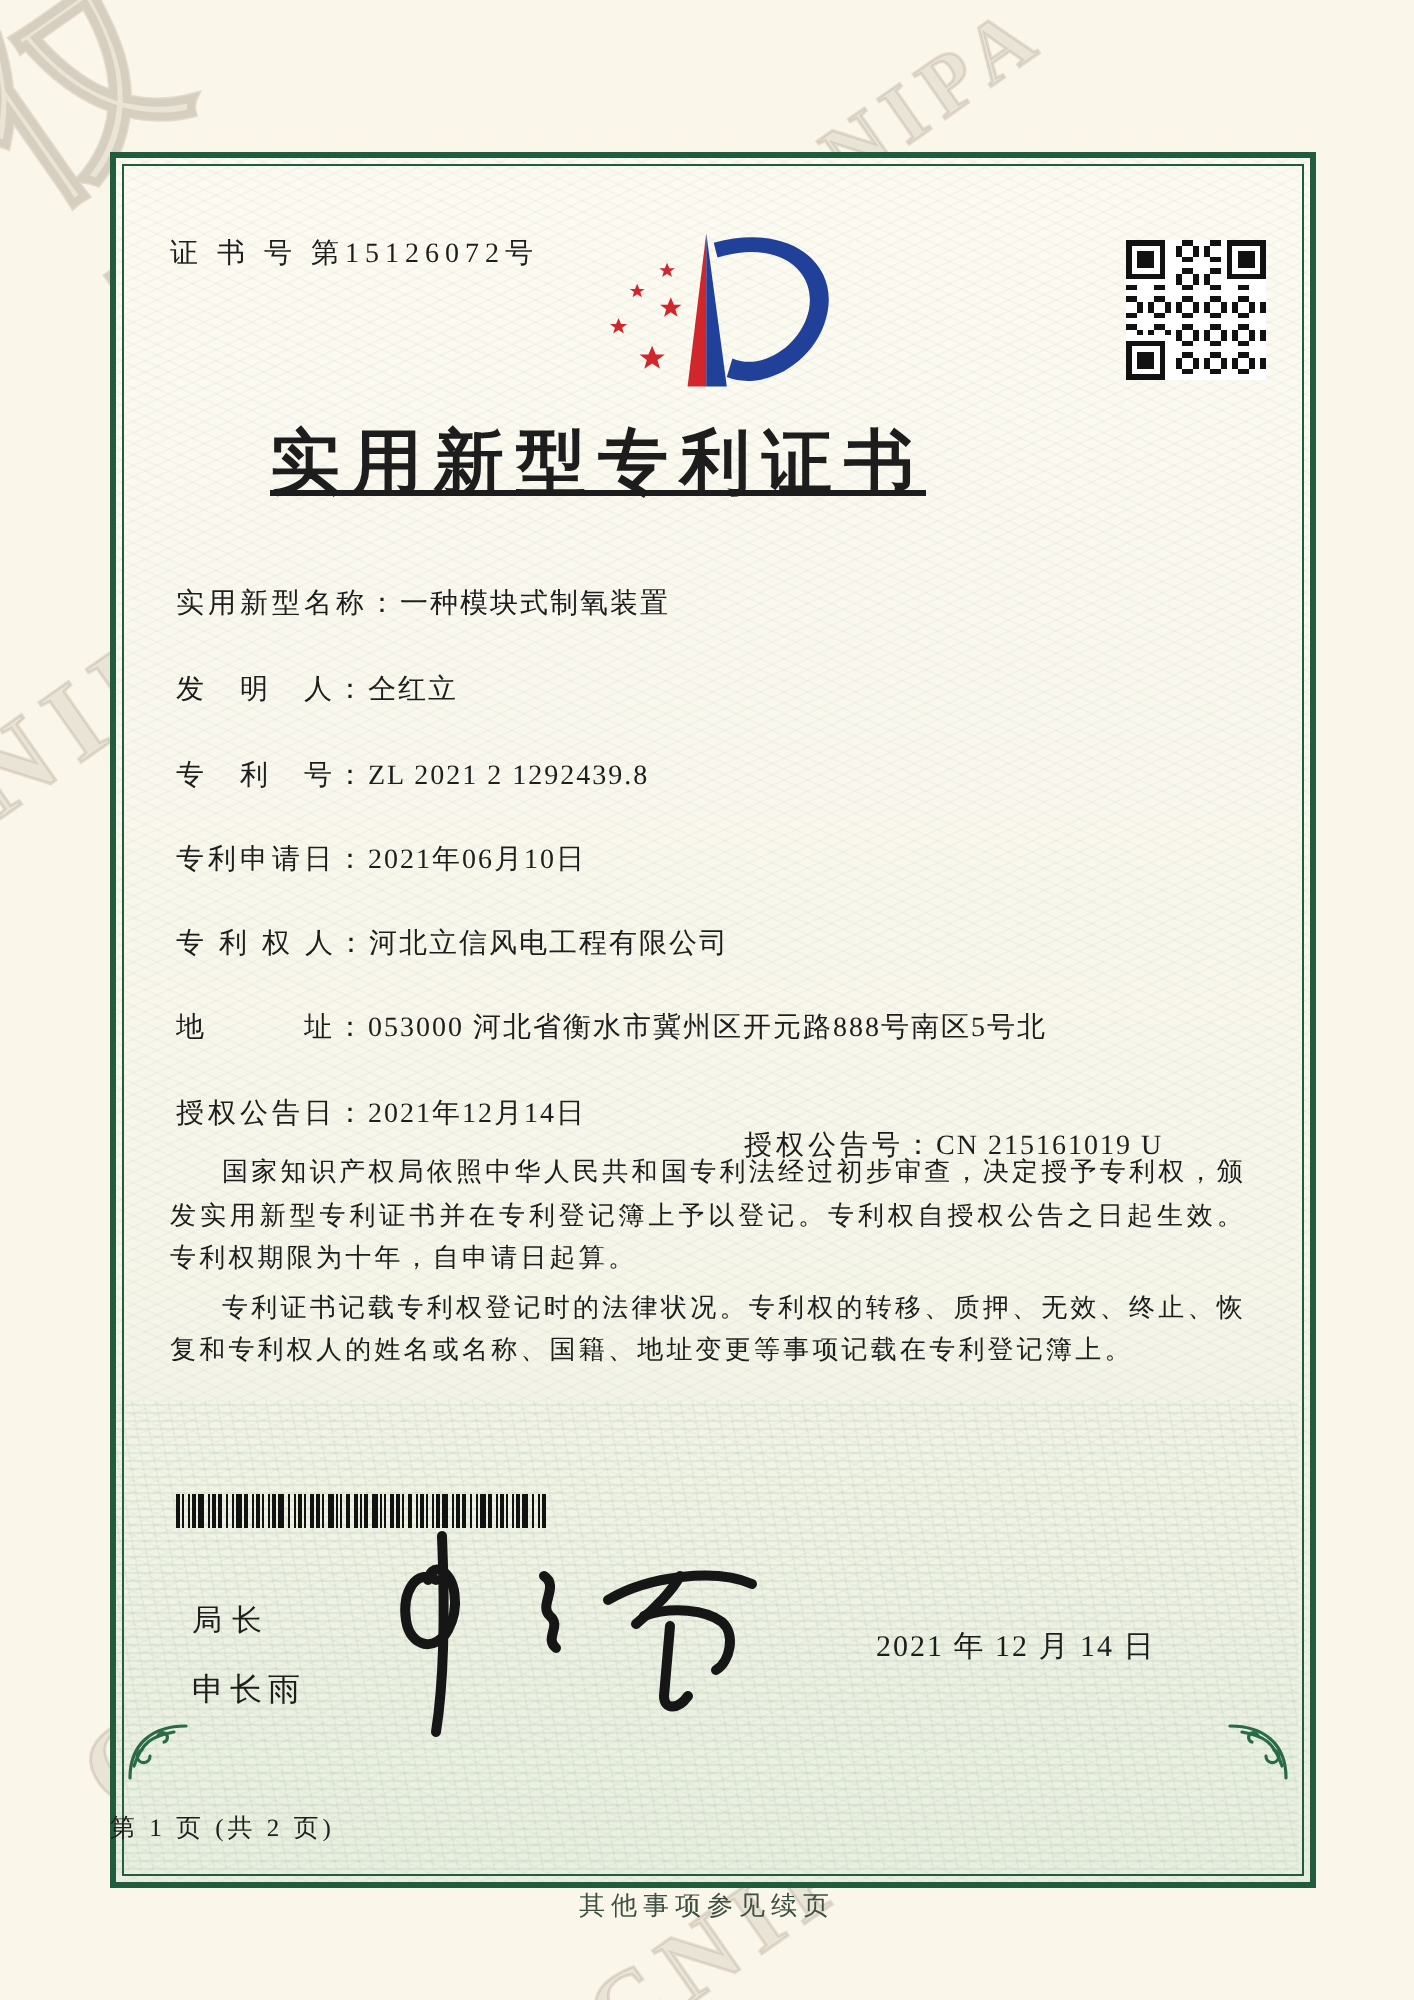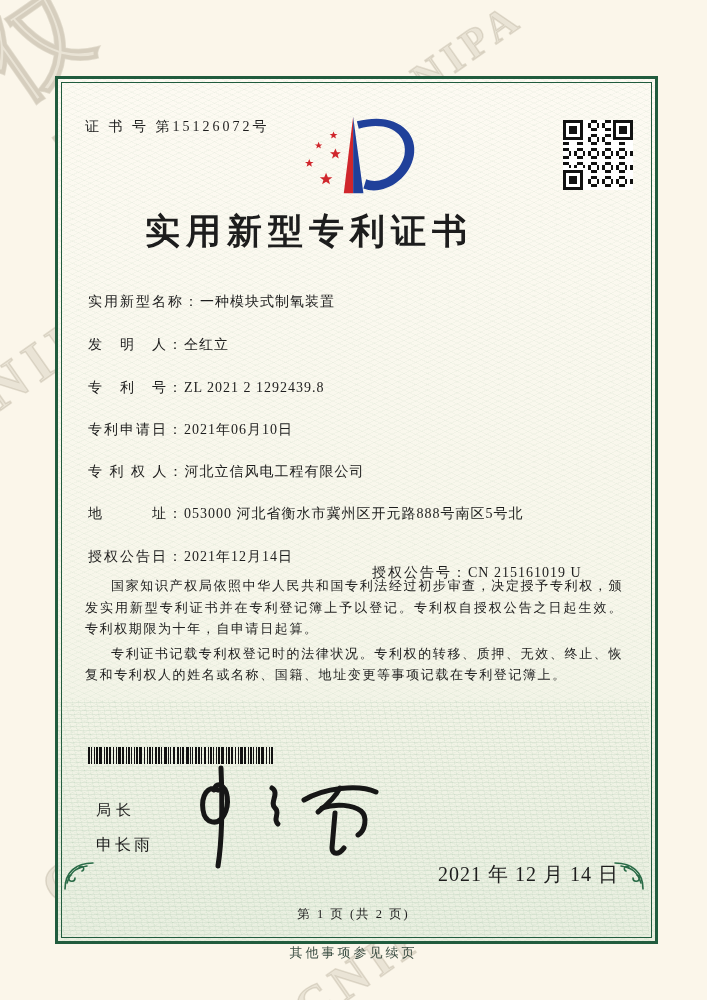--- a/index.html
+++ b/index.html
@@ -35,41 +35,41 @@
       repeating-linear-gradient(0deg, rgba(90,150,110,0.10) 0 1px, transparent 1px 4px),
       repeating-linear-gradient(80deg, rgba(90,150,110,0.06) 0 1px, transparent 1px 6px);
     pointer-events:none;
   }
   .content{position:absolute; inset:0; z-index:3;border-radius:13px;}
   
   .cert-no{position:absolute; left:85px; top:118px; font-size:14px; letter-spacing:3px;}
   .logo{position:absolute; left:285px; top:106px; width:140px; height:96px;}
   .qr{position:absolute; left:563px; top:120px; width:70px; height:70px;}
   .title{
-    position:absolute; left:55px; top:208px; width:508px; text-align:center;
-    font-size:35px; font-weight:bold; letter-spacing:6px;
+    position:absolute; left:45px; top:208px; width:508px; text-align:center;
+    font-size:35px; font-weight:bold; letter-spacing:6px;text-decoration:underline;
   }
   
   .row{position:absolute; left:88px; width:540px; font-size:14px; letter-spacing:1px; white-space:nowrap;}
   .r1{top:293px}.r2{top:336px}.r3{top:379px}.r4{top:421px}.r5{top:463px}.r6{top:505px}.r7{top:548px}
   .row .lbl{letter-spacing:2px;}
   .fld2{position:absolute; left:284px; top:16px;}
   
   .body-text{
     position:absolute; left:85px; top:575px; width:538px;
     font-size:13px; line-height:21.5px; letter-spacing:1.6px; text-align:justify;
   }
   .body-text p{margin:0 0 3px 0; text-indent:2em;}
   
   .barcode{position:absolute; left:88px; top:747px; width:186px; height:17px;}
   .signer-title{position:absolute; left:96px; top:801px; font-size:15px; letter-spacing:5px;}
   .signer-name{position:absolute; left:96px; top:835px; font-size:16px; letter-spacing:3px;}
   .signature{position:absolute; left:172px; top:760px; width:240px; height:116px;}
-  .issue-date{position:absolute; left:438px; top:861px; font-size:20px; letter-spacing:1px;}
-  .page-info{position:absolute; left:55px; top:906px; width:597px; text-align:center; font-size:12.5px; letter-spacing:2px;}
+  .issue-date{position:absolute; left:438px; top:814px; font-size:15px; letter-spacing:1px;}
+  .page-info{position:absolute; left:55px; top:906px; width:597px; text-align:left; font-size:12.5px; letter-spacing:2px;}
   .footer-note{
     position:absolute; left:0; top:944px; width:707px; text-align:center;
     font-size:13px; letter-spacing:3px; color:#3d4f44; z-index:3;
   }
   .corner{position:absolute; width:34px; height:34px; z-index:4;}
   .corner svg{width:100%; height:100%;}
   .c-bl{left:62px; top:858px;}
   .c-br{left:612px; top:858px; transform:scaleX(-1);}
 </style>
 </head>

